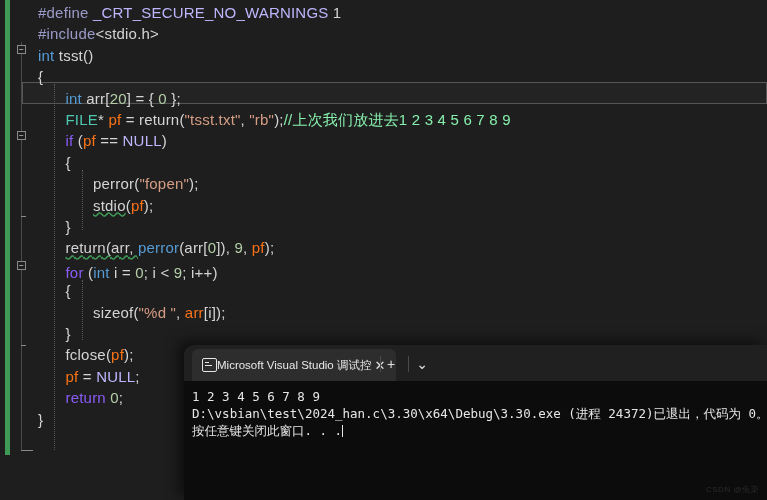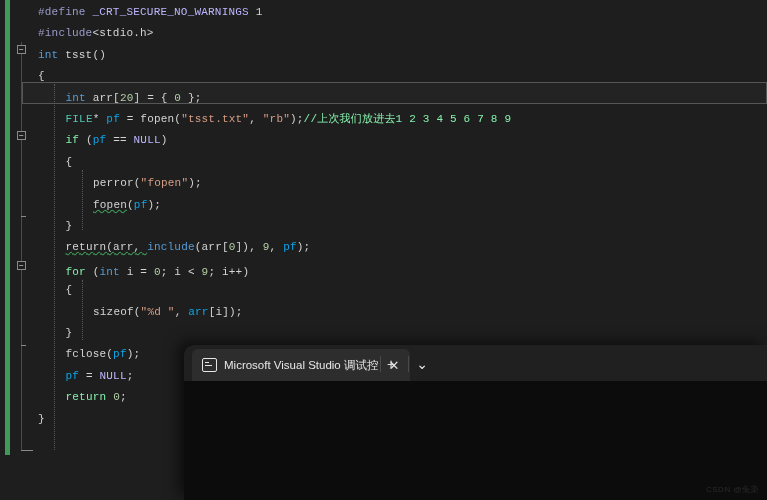--- a/index.html
+++ b/index.html
@@ -18,29 +18,29 @@
   .structline{position:absolute;left:21px;top:42px;width:1px;height:408px;background:#4a4a4a;}
 
   .collapse{position:absolute;width:9px;height:9px;border:1px solid #8a8a8a;background:#1e1e1e;
             box-sizing:border-box;color:#c8c8c8;font-size:8px;line-height:7px;text-align:center;
             font-family:"DejaVu Sans Mono",monospace;}
   .tickmark{position:absolute;left:21px;width:5px;height:1px;background:#8a8a8a;}
   .endtick{position:absolute;left:21px;width:12px;height:1px;background:#8a8a8a;}
 
   .code{position:absolute;left:34px;top:0;width:733px;height:500px;}
   .ln{position:absolute;left:0;height:21.4px;line-height:21.4px;white-space:pre;
-      font-family:Liberation Mono, monospace;font-size:11px;
+      font-family:Liberation Sans, sans-serif;font-size:15px;
       color:#d4d4d4;letter-spacing:0.2px;}
 
   
   .pp{color:#9b9bc9;}
   .kw{color:#569cd6;}
-  .kwc{color:#86efac;margin-top:12px;}
+  .kwc{color:#8b5cf6;margin-top:12px;}
   .typ{color:#4ec9b0;margin-top:44px;}
-  .var{color:#0ea5e9;text-align:center;}
+  .var{color:#f97316;text-align:center;}
   .num{color:#b5cea8;}
   .str{color:#d69d85;}
   .cmt{color:#86efac;}
   .pl{color:#d4d4d4;}
   .mac{color:#beb7ff;}
 
   .sq{ text-decoration: underline wavy #3f9a57; text-decoration-skip-ink:none;}
 
   
   .curline{position:absolute;left:22px;top:82px;width:745px;height:22px;
@@ -49,21 +49,21 @@
   
   .iguide{position:absolute;width:0;border-left:1px dotted #5a5a5a;}
 
   
   .console{position:absolute;left:184px;top:345px;width:583px;height:155px;
            background:#0c0c0c;border-top-left-radius:9px;overflow:hidden;
            box-shadow:-6px -4px 14px rgba(0,0,0,0.55);}
   .titlebar{position:absolute;left:0;top:0;width:583px;height:36px;background:#202020;
             border-top-left-radius:9px;}
   .tab{position:absolute;left:8px;top:4px;height:32px;background:#2d2d2d;border-radius:6px 6px 0 0;
-       display:flex;align-items:center;padding:0 8px 0 10px;gap:7px;}
+       display:flex;align-items:center;padding:0 8px 0 10px;}
   .tabicon{width:15px;height:14px;border:1.4px solid #e6e6e6;border-radius:2px;box-sizing:border-box;
            position:relative;flex:0 0 auto;}
   .tabicon:before{content:"";position:absolute;left:1.5px;top:2.5px;width:4px;height:1.4px;background:#e6e6e6;}
   .tabicon:after{content:"";position:absolute;left:1.5px;top:6px;width:7px;height:1.4px;background:#e6e6e6;}
   .tabtitle{color:#e8e8e8;font-size:11.5px;font-family:"Liberation Sans","DejaVu Sans",sans-serif;
             white-space:nowrap;}
   .tabclose{color:#e0e0e0;font-size:13px;font-family:"Liberation Sans",sans-serif;line-height:1;
             padding:2px 3px;}
   .tbtn{position:absolute;top:8px;width:24px;height:22px;color:#e0e0e0;font-size:14px;
         display:flex;align-items:center;justify-content:center;
@@ -105,27 +105,27 @@
 
       <div class="iguide" style="left:20px;top:84px;height:366px;"></div>
       <div class="iguide" style="left:48px;top:170px;height:60px;"></div>
       <div class="iguide" style="left:48px;top:280px;height:60px;"></div>
       <div id="code-lines">
           <div class="ln" style="top: 2px; left: 4px;"><span class="pp">#define </span><span class="mac">_CRT_SECURE_NO_WARNINGS</span><span class="pl"> 1</span></div>
           <div class="ln" style="top: 23.4px; left: 4px; text-align: right;"><span class="pp">#include</span><span class="pl">&lt;stdio.h&gt;</span></div>
           <div class="ln" style="top: 44.8px; left: 4px;"><span class="kw">int</span><span class="pl"> tsst()</span></div>
           <div class="ln" style="top: 66.2px; left: 4px;"><span class="pl">{</span></div>
           <div class="ln" style="top: 87.6px; left: 31.5px;"><span class="kw">int</span><span class="pl"> arr[</span><span class="num">20</span><span class="pl">] = { </span><span class="num">0</span><span class="pl"> };</span></div>
-          <div class="ln" style="top: 109px; left: 31.5px;"><span class="typ">FILE</span><span class="pl">* </span><span class="var">pf</span><span class="pl"> = fopen(</span><span class="str">"tsst.txt"</span><span class="pl">, </span><span class="str">"rb"</span><span class="pl">);</span><span class="cmt">//上次我们放进去1 2 3 4 5 6 7 8 9</span></div>
+          <div class="ln" style="top: 109px; left: 31.5px;"><span class="typ">FILE</span><span class="pl">* </span><span class="var">pf</span><span class="pl"> = return(</span><span class="str">"tsst.txt"</span><span class="pl">, </span><span class="str">"rb"</span><span class="pl">);</span><span class="cmt">//上次我们放进去1 2 3 4 5 6 7 8 9</span></div>
           <div class="ln" style="top: 130.4px; left: 31.5px;"><span class="kwc">if</span><span class="pl"> (</span><span class="var">pf</span><span class="pl"> == </span><span class="mac">NULL</span><span class="pl">)</span></div>
           <div class="ln" style="top: 151.8px; left: 31.5px;"><span class="pl">{</span></div>
           <div class="ln" style="top: 173.2px; left: 59px;"><span class="pl">perror(</span><span class="str">"fopen"</span><span class="pl">);</span></div>
-          <div class="ln" style="top: 194.6px; left: 59px;"><span class="sq">fopen</span><span class="pl">(</span><span class="var">pf</span><span class="pl">);</span></div>
+          <div class="ln" style="top: 194.6px; left: 59px;"><span class="sq">stdio</span><span class="pl">(</span><span class="var">pf</span><span class="pl">);</span></div>
           <div class="ln" style="top: 216px; left: 31.5px;"><span class="pl">}</span></div>
-          <div class="ln" style="top: 237.4px; left: 31.5px;"><span class="sq">return(arr, </span><span class="kw">include</span><span class="pl">(arr[</span><span class="num">0</span><span class="pl">]), </span><span class="num">9</span><span class="pl">, </span><span class="var">pf</span><span class="pl">);</span></div>
+          <div class="ln" style="top: 237.4px; left: 31.5px;"><span class="sq">return(arr, </span><span class="kw">perror</span><span class="pl">(arr[</span><span class="num">0</span><span class="pl">]), </span><span class="num">9</span><span class="pl">, </span><span class="var">pf</span><span class="pl">);</span></div>
           <div class="ln" style="top: 262px; left: 31.5px;"><span class="kwc">for</span><span class="pl"> (</span><span class="kw">int</span><span class="pl"> i = </span><span class="num">0</span><span class="pl">; i &lt; </span><span class="num">9</span><span class="pl">; i++)</span></div>
           <div class="ln" style="top: 280.2px; left: 31.5px;"><span class="pl">{</span></div>
           <div class="ln" style="top: 301.6px; left: 59px;"><span class="pl">sizeof(</span><span class="str">"%d "</span><span class="pl">, </span><span class="var">arr</span><span class="pl">[i]);</span></div>
           <div class="ln" style="top: 323px; left: 31.5px;"><span class="pl">}</span></div>
           <div class="ln" style="top: 344.4px; left: 31.5px;"><span class="pl">fclose(</span><span class="var">pf</span><span class="pl">);</span></div>
           <div class="ln" style="top: 365.8px; left: 31.5px;"><span class="var">pf</span><span class="pl"> = </span><span class="mac">NULL</span><span class="pl">;</span></div>
           <div class="ln" style="top: 387.2px; left: 31.5px;"><span class="kwc">return</span><span class="pl"> </span><span class="num">0</span><span class="pl">;</span></div>
           <div class="ln" style="top: 408.6px; left: 4px;"><span class="pl">}</span></div>
         </div>
     </div>
@@ -137,16 +137,21 @@
         <span class="tabicon"></span>
         <span class="tabtitle">Microsoft Visual Studio 调试控</span>
         <span class="tabclose">✕</span>
       </div>
       <div class="tdiv" style="left:196px;"></div>
       <div class="tbtn" style="left:195px;">+</div>
       <div class="tdiv" style="left:224px;"></div>
       <div class="tbtn" style="left:226px;">⌄</div>
     </div>
 
+    <div class="conbody">
+      <div class="conline">1 2 3 4 5 6 7 8 9</div>
+      <div class="conline">D:\vsbian\test\2024_han.c\3.30\x64\Debug\3.30.exe (进程 24372)已退出，代码为 0。</div>
+      <div class="conline"><span>按任意键关闭此窗口. . .</span><span class="caret"></span></div>
+    </div>
   </div>
 
   <div class="watermark">CSDN @兔染</div>
 </div>
 
 </body></html>

